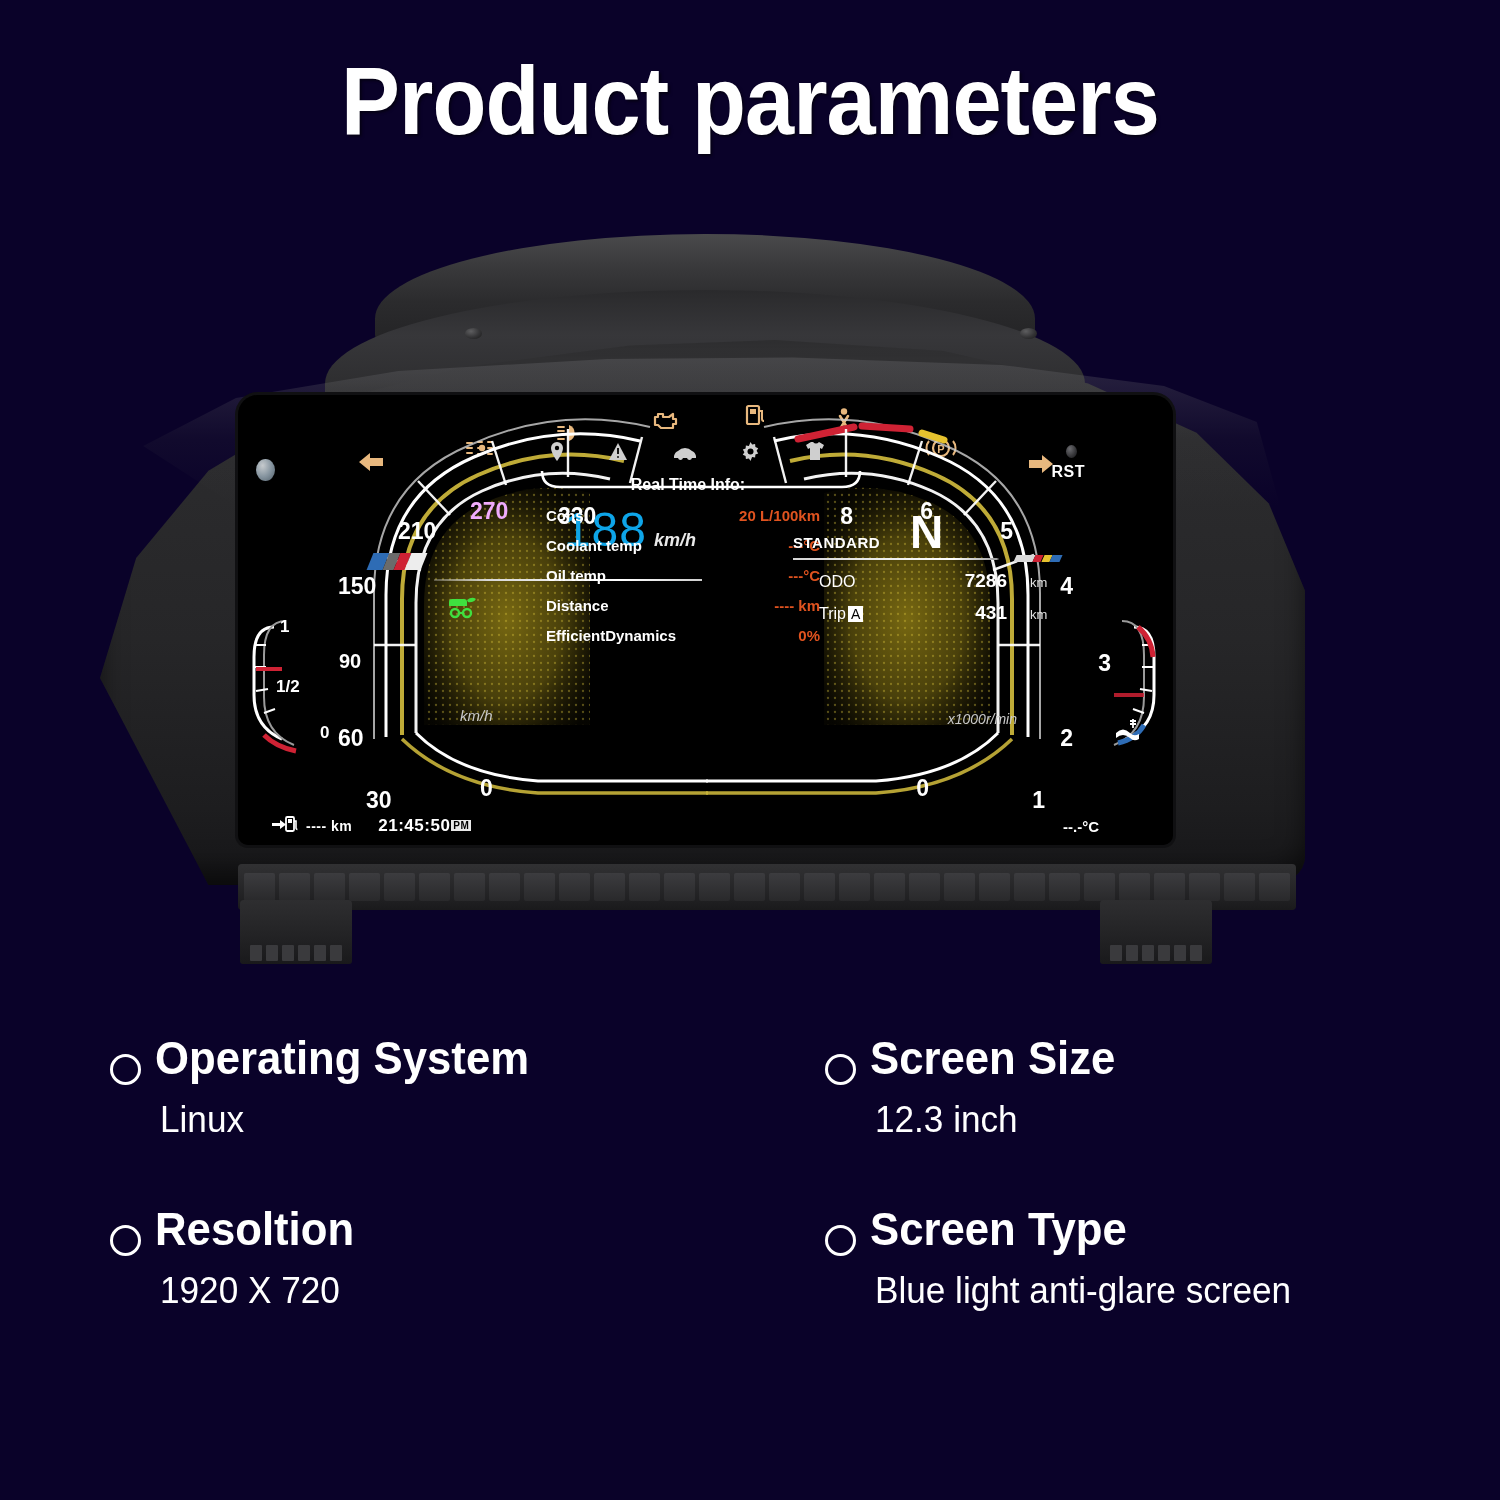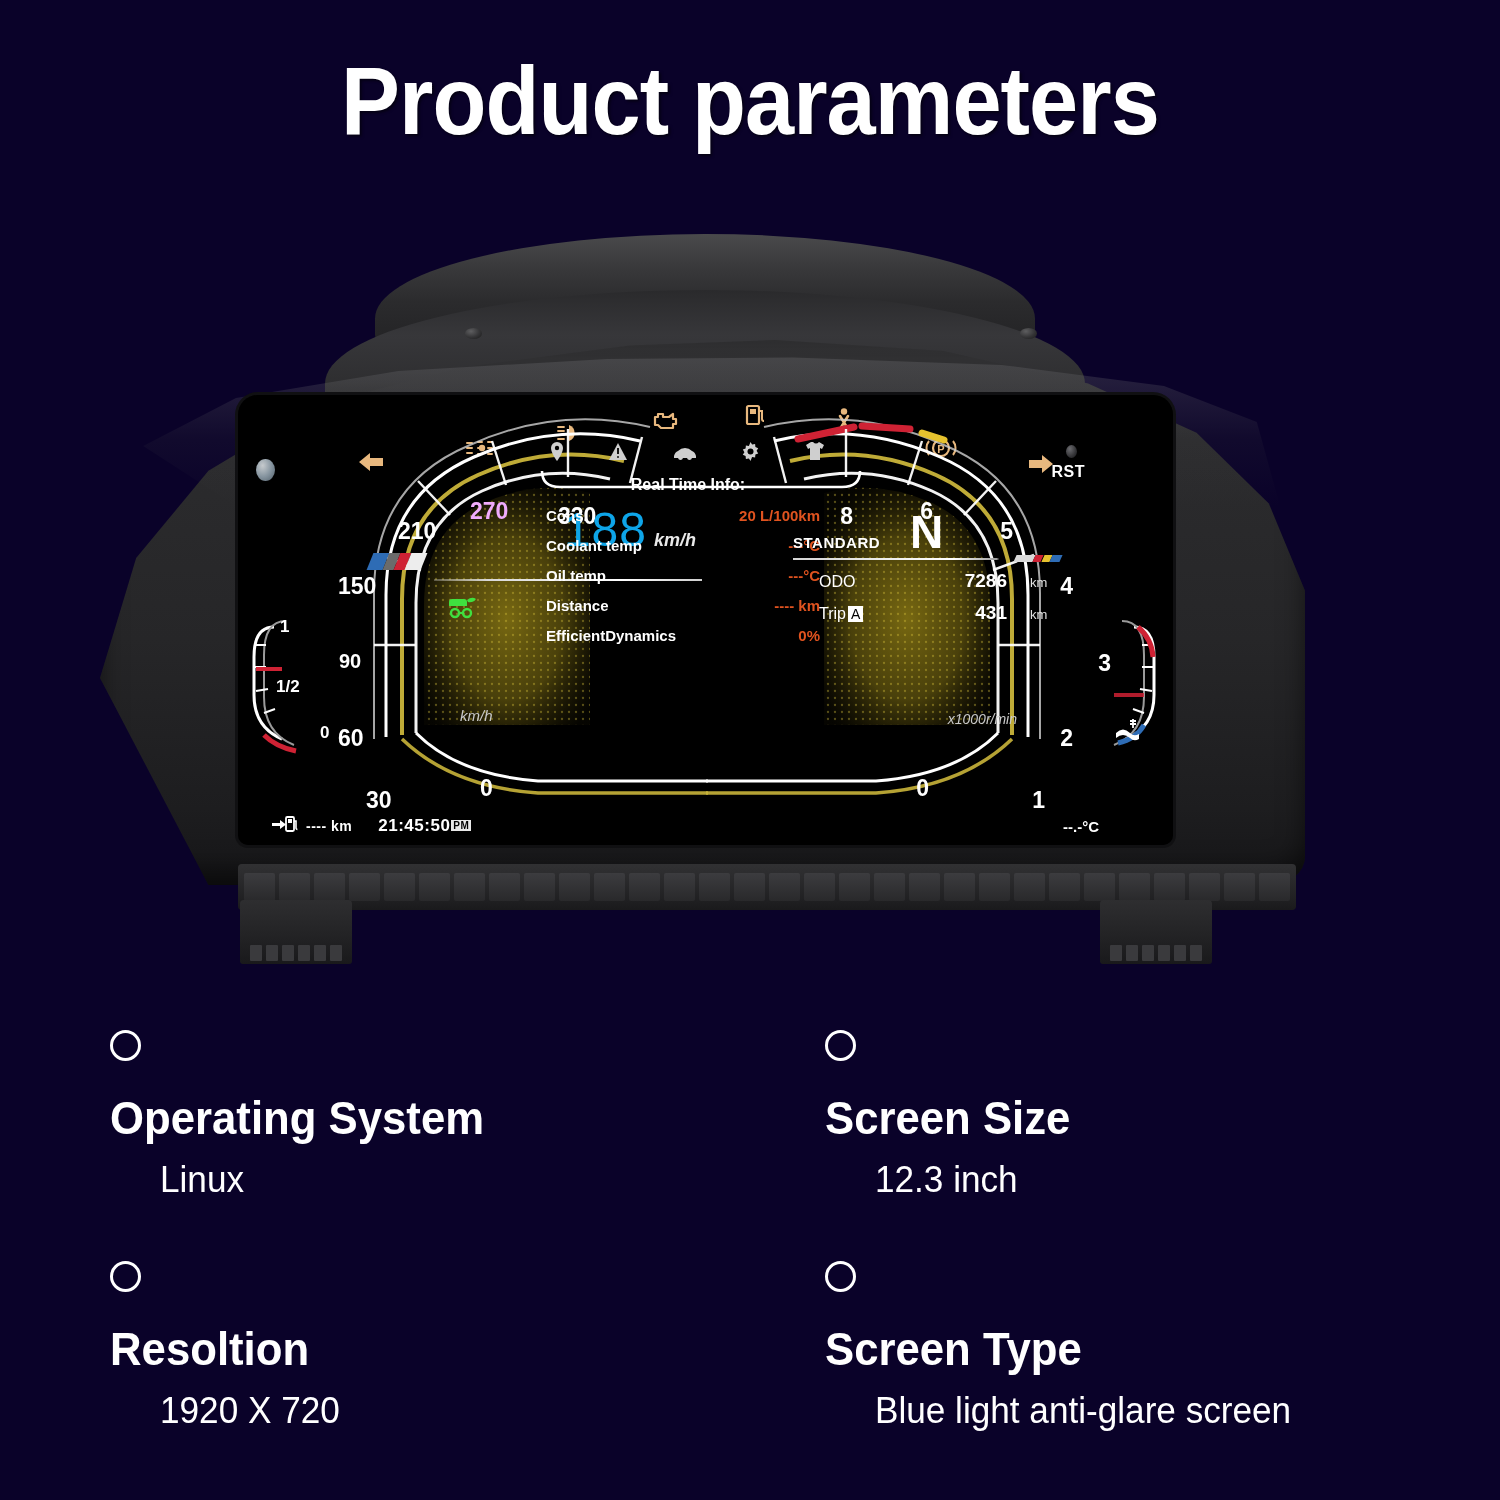--- a/index.html
+++ b/index.html
@@ -423,23 +423,22 @@
     left: 110px;
     top: 1030px;
     width: 1300px;
     display: grid;
     grid-template-columns: 715px 1fr;
     row-gap: 60px;
   }
   .spec-item { }
   .spec-head {
     display: flex;
-    align-items: flex-start;
-    gap: 29px;
-    flex-direction: column;
+    align-items: flex-end;
+    gap: 14px;
   }
   .bullet {
     width: 31px; height: 31px;
     border: 3px solid #ffffff;
     border-radius: 50%;
     flex: 0 0 auto;
   }
   .spec-title {
     color: #ffffff;
     font-family: "Liberation Sans Narrow", "Liberation Sans", sans-serif;

